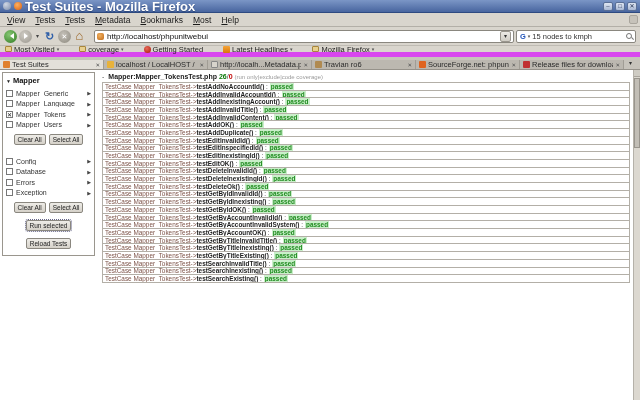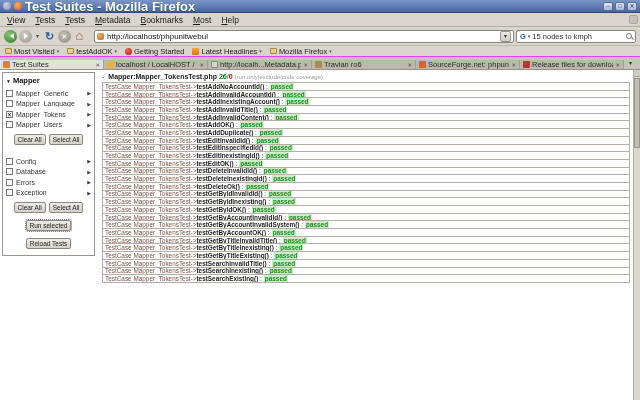--- a/index.html
+++ b/index.html
@@ -45,22 +45,22 @@
   .searchbox{width:120px;height:13px;background:#fff;border:1px solid #8a877f;border-radius:2px;
     display:flex;align-items:center;gap:2px;padding:0 3px;flex-shrink:0;}
   .engine-g{font-size:7.5px;font-weight:bold;color:#2255bb;}
   .engine-caret{font-size:5px;color:#555;}
   .search-text{font-size:7.5px;color:#333;flex:1;white-space:nowrap;overflow:hidden;}
   .icon-magnifier{width:6px;height:6px;border:1.2px solid #777;border-radius:50%;position:relative;flex-shrink:0;}
   .icon-magnifier::after{content:'';position:absolute;width:3px;height:1.2px;background:#777;
     transform:rotate(45deg);right:-2.5px;bottom:-1px;}
 
   
-  .bookmarksbar{height:11px;background:#d9d5cd;border-bottom:1px solid #d946ef;display:flex;
-    align-items:center;gap:8px;padding:0 5px;font-size:7.5px;color:#222;}
+  .bookmarksbar{height:11px;background:#d9d5cd;border-bottom:5px solid #d946ef;display:flex;
+    align-items:center;gap:20px;padding:0 5px;font-size:7.5px;color:#222;}
   .bm-item{display:flex;align-items:center;gap:2px;}
   .bm-ic{width:7px;height:6px;flex-shrink:0;}
   .folder-icon,.folder-clock-icon{background:#e7cf8e;border:1px solid #a8863c;border-radius:1px;}
   .getting-started-icon{background:radial-gradient(circle at 40% 35%,#e86a5a,#a81808);border-radius:50%;width:7px;height:7px;}
   .rss-icon{background:linear-gradient(#f5a53a,#d97708);border-radius:1px;width:7px;height:7px;}
   .bm-caret{font-size:5px;color:#555;}
 
   
   .tabbar{height:13px;background:#c7c3bb;display:flex;border-bottom:1px solid #96928a;align-items:flex-end;}
   .tab{flex:1;max-width:104px;display:flex;align-items:center;gap:2px;padding:0 3px;
@@ -202,21 +202,21 @@
   </div>
 
   <div class="bookmarksbar">
       <span class="bm-item">
         <span class="bm-ic folder-clock-icon"></span>
         <span class="bm-label">Most Visited</span>
         <span class="bm-caret">▾</span>
       </span>
       <span class="bm-item">
         <span class="bm-ic folder-icon"></span>
-        <span class="bm-label">testAddOK</span>
+        <span class="bm-label">coverage</span>
         <span class="bm-caret">▾</span>
       </span>
       <span class="bm-item">
         <span class="bm-ic getting-started-icon"></span>
         <span class="bm-label">Getting Started</span>
       </span>
       <span class="bm-item">
         <span class="bm-ic rss-icon"></span>
         <span class="bm-label">Latest Headlines</span>
         <span class="bm-caret">▾</span>

